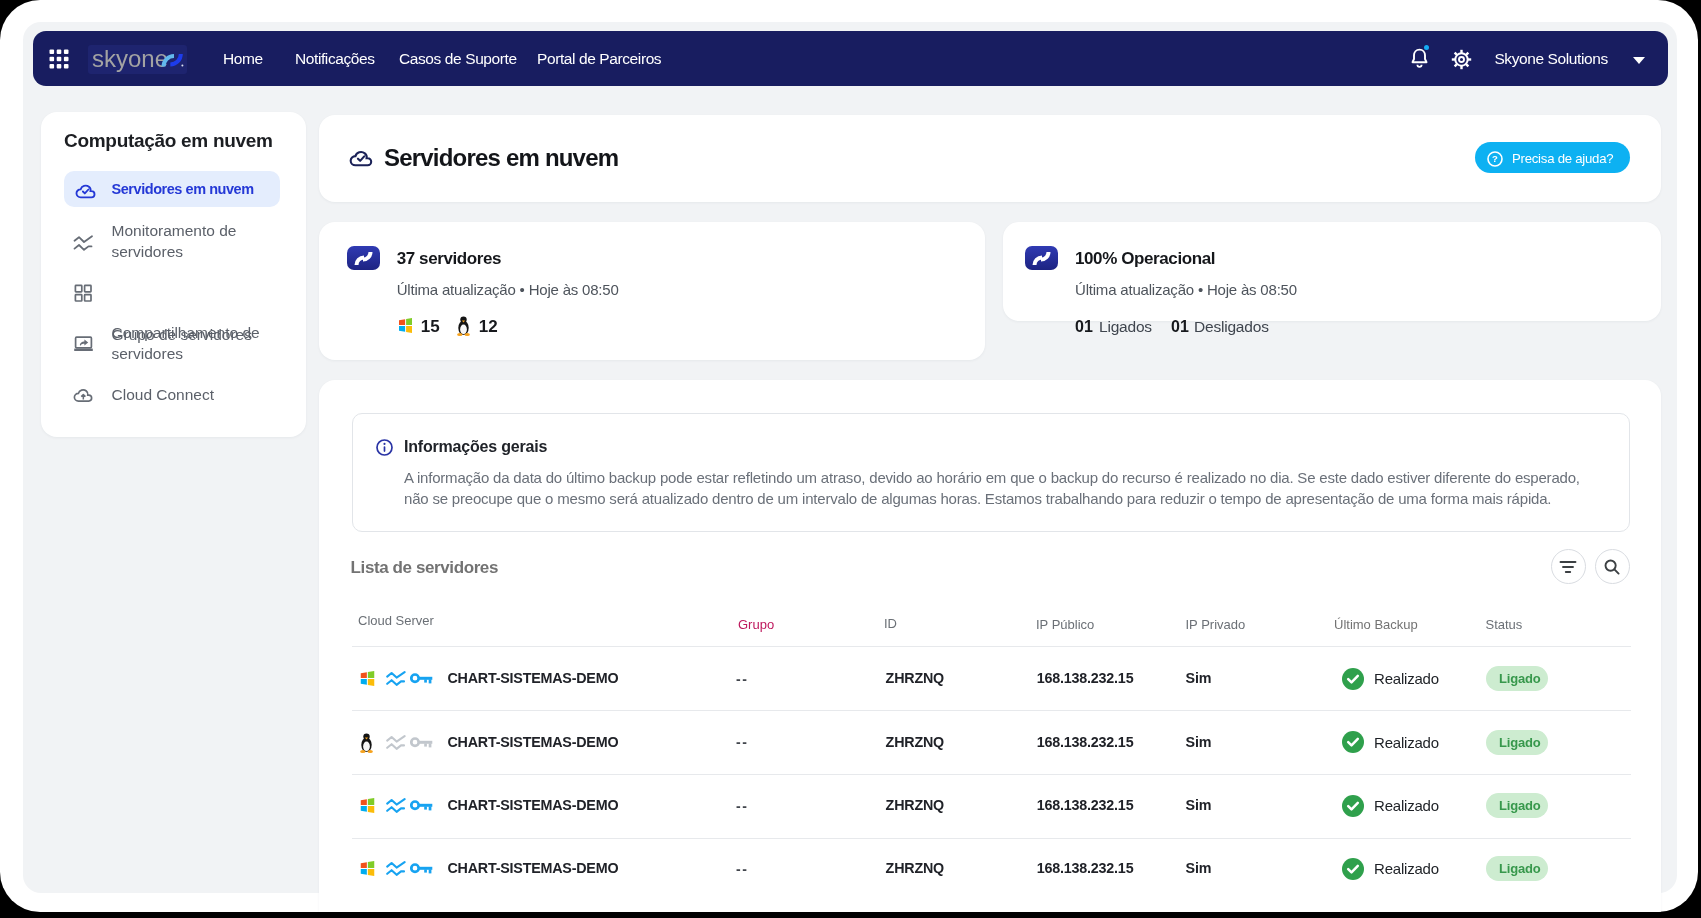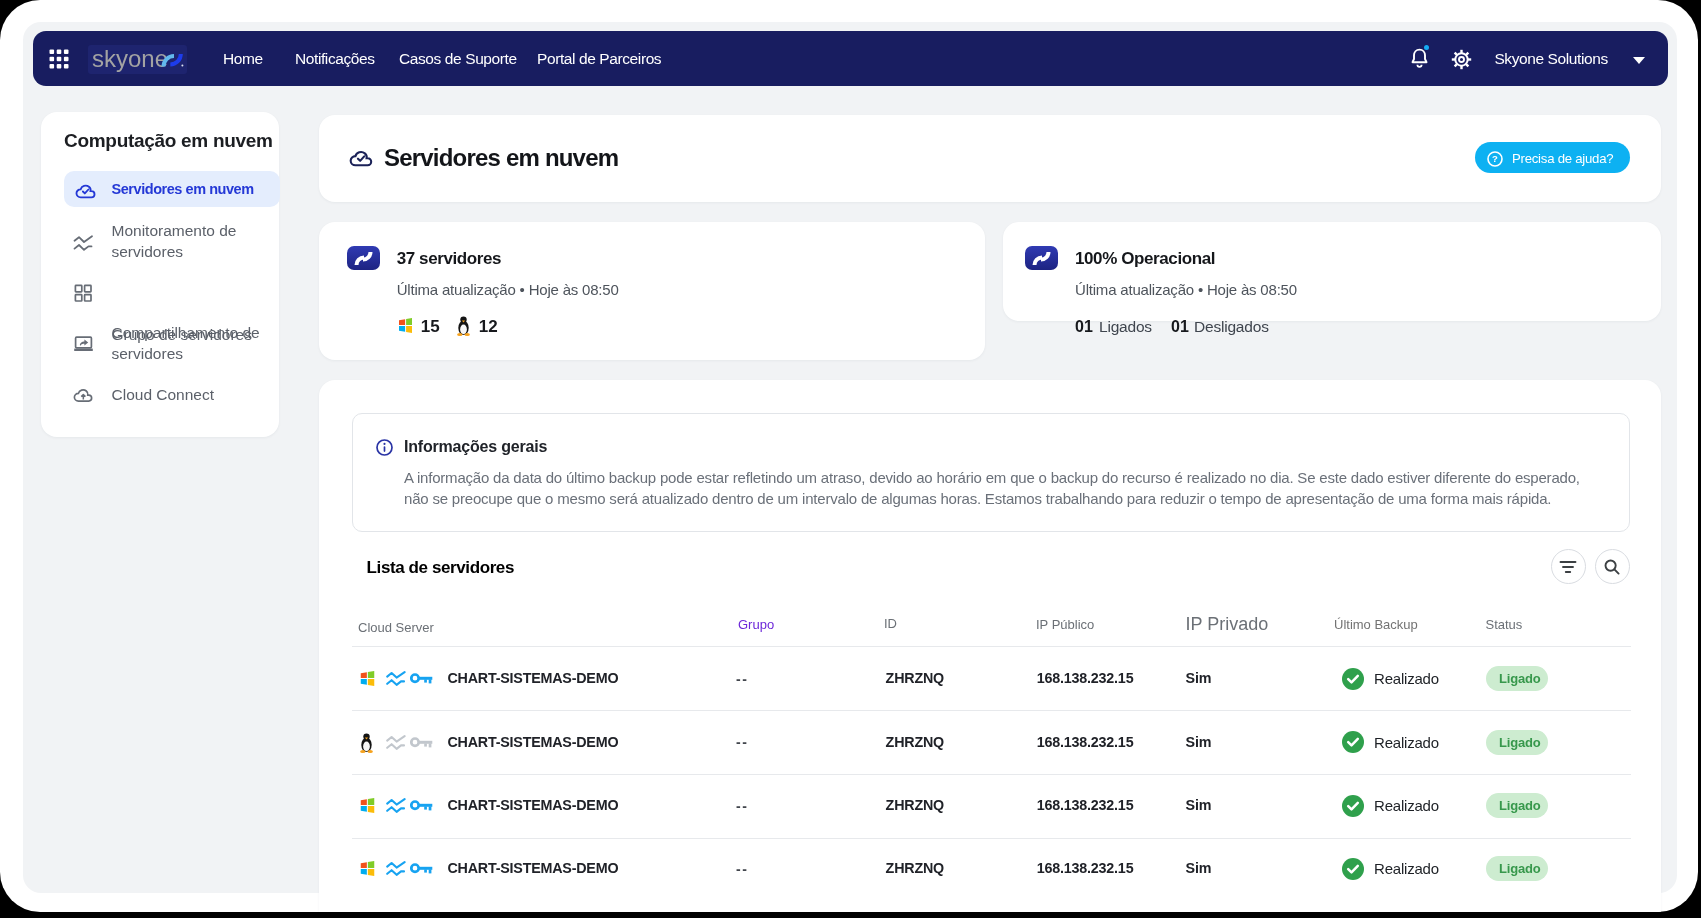--- a/index.html
+++ b/index.html
@@ -68,21 +68,21 @@
           <line x1="15.1" y1="15.1" x2="17.36" y2="17.36"></line>
           <line x1="3.64" y1="17.36" x2="5.9" y2="15.1"></line>
           <line x1="15.1" y1="5.9" x2="17.36" y2="3.64"></line>
         </g>
       </g>
     </svg>
     <div class="t" style="left:1461.4px;top:20.2px;font-size:15.5px;line-height:15.5px;color:#fff;letter-spacing:-0.4px;">Skyone Solutions</div>
     <div class="abs" style="left:1600px;top:25.5px;width:0;height:0;border-left:6.5px solid transparent;border-right:6.5px solid transparent;border-top:7px solid #fff;"></div>
   </div>
 
-  <div class="card" style="left:41px;top:112px;width:238px;height:325px;">
+  <div class="card" style="left:41px;top:112px;width:265px;height:325px;">
     <div class="t" style="left:23px;top:19px;font-size:19px;line-height:19px;font-weight:bold;color:#1c1e22;letter-spacing:-0.3px;">Computação em nuvem</div>
     <div class="abs" style="left:23px;top:59px;width:216px;height:36px;background:#e4edfd;border-radius:10px;"></div>
     <svg class="abs" style="left:34px;top:70px;" width="22" height="17" viewBox="0 0 24 18">
       <path d="M6.2 16.5 c-2.5 0-4.6-2-4.6-4.4 0-2.4 2-4.4 4.6-4.4 .4-1.7 1.8-3.1 3.6-3.7 1.9-.6 3.9-.2 5.4 1 1.5 1.2 2.1 3 1.7 4.7h1 c1.9 0 3.4 1.5 3.4 3.4 0 1.9-1.5 3.4-3.4 3.4z" fill="none" stroke="#2438d6" stroke-width="2"></path>
       <polyline points="8.6,10.1 10.7,12.2 14.6,7.9" fill="none" stroke="#2438d6" stroke-width="2" stroke-linecap="round" stroke-linejoin="round"></polyline>
     </svg>
     <div class="t" style="left:70.5px;top:69.7px;font-size:14.5px;line-height:14.5px;font-weight:bold;color:#2438d6;letter-spacing:-0.45px;">Servidores em nuvem</div>
 
     <svg class="abs" style="left:32px;top:122px;" width="21" height="19" viewBox="0 0 21 19">
       <polyline points="1.5,6.8 6,3.2 11,8 19,2.2" fill="none" stroke="#676d76" stroke-width="1.8" stroke-linecap="round" stroke-linejoin="round"></polyline>
@@ -172,41 +172,41 @@
 
     <div class="abs" style="left:32.5px;top:33px;width:1278.5px;height:118.5px;border:1px solid #e2e5e9;border-radius:10px;background:#fff;"></div>
     <svg class="abs" style="left:57px;top:59px;" width="17" height="17" viewBox="0 0 17 17">
       <circle cx="8.5" cy="8.5" r="7.5" fill="none" stroke="#2a34a5" stroke-width="1.7"></circle>
       <circle cx="8.5" cy="4.9" r="1.05" fill="#2a34a5"></circle>
       <rect x="7.65" y="7.3" width="1.7" height="5.6" rx="0.8" fill="#2a34a5"></rect>
     </svg>
     <div class="t" style="left:85px;top:59px;font-size:16px;line-height:16px;font-weight:bold;color:#202329;letter-spacing:-0.2px;text-align:center;">Informações gerais</div>
     <div class="t" style="left:85px;top:86.5px;font-size:15px;line-height:21.5px;color:#6a7079;letter-spacing:-0.2px;">A informação da data do último backup pode estar refletindo um atraso, devido ao horário em que o backup do recurso é realizado no dia. Se este dado estiver diferente do esperado,<br>não se preocupe que o mesmo será atualizado dentro de um intervalo de algumas horas. Estamos trabalhando para reduzir o tempo de apresentação de uma forma mais rápida.</div>
 
-    <div class="t" style="left:31.6px;top:178.5px;font-size:17px;line-height:17px;font-weight:bold;color:#000000;letter-spacing:-0.4px;margin-left:16px;">Lista de servidores</div>
+    <div class="t" style="left:31.6px;top:178.5px;font-size:17px;line-height:17px;font-weight:bold;color:#737373;letter-spacing:-0.4px;">Lista de servidores</div>
 
     <div class="abs" style="left:1231.5px;top:169px;width:35px;height:35px;border:1px solid #d9dce1;border-radius:50%;background:#fff;"></div>
     <svg class="abs" style="left:1240px;top:177.5px;" width="18" height="18" viewBox="0 0 18 18">
       <g stroke="#3c4043" stroke-width="1.9" stroke-linecap="round">
         <line x1="1.5" y1="4" x2="16.5" y2="4"></line>
         <line x1="4" y1="9" x2="14" y2="9"></line>
         <line x1="6.8" y1="14" x2="11.2" y2="14"></line>
       </g>
     </svg>
     <div class="abs" style="left:1275.5px;top:169px;width:35px;height:35px;border:1px solid #d9dce1;border-radius:50%;background:#fff;"></div>
     <svg class="abs" style="left:1284px;top:177.5px;" width="18" height="18" viewBox="0 0 18 18">
       <circle cx="7.6" cy="7.6" r="5.1" fill="none" stroke="#3c4043" stroke-width="1.9"></circle>
       <line x1="11.4" y1="11.4" x2="15.6" y2="15.6" stroke="#3c4043" stroke-width="1.9" stroke-linecap="round"></line>
     </svg>
 
-    <div class="t" style="left:39px;top:241px;font-size:13px;line-height:13px;color:#6b7076;">Cloud Server</div>
-    <div class="t" style="left:419px;top:237.5px;font-size:13px;line-height:13px;color:#6d28d9;text-align:right;">Grupo</div>
+    <div class="t" style="left:39px;top:234px;font-size:13px;line-height:13px;color:#6b7076;">Cloud Server</div>
+    <div class="t" style="left:419px;top:237.5px;font-size:13px;line-height:13px;color:#be185d;text-align:right;">Grupo</div>
     <div class="t" style="left:565px;top:237px;font-size:13px;line-height:13px;color:#6b7076;">ID</div>
     <div class="t" style="left:717px;top:237.5px;font-size:13px;line-height:13px;color:#6b7076;">IP Público</div>
-    <div class="t" style="left:866.5px;top:237.5px;font-size:18px;line-height:13px;color:#6b7076;">IP Privado</div>
+    <div class="t" style="left:866.5px;top:237.5px;font-size:13px;line-height:13px;color:#6b7076;">IP Privado</div>
     <div class="t" style="left:1015px;top:237.5px;font-size:13px;line-height:13px;color:#737373;">Último Backup</div>
     <div class="t" style="left:1166.5px;top:237.5px;font-size:13px;line-height:13px;color:#6b7076;">Status</div>
 
     <div class="hair" style="left:32.5px;top:265.5px;width:1279px;"></div>
     <div class="hair" style="left:32.5px;top:330px;width:1279px;"></div>
     <div class="hair" style="left:32.5px;top:393.5px;width:1279px;"></div>
     <div class="hair" style="left:32.5px;top:457.5px;width:1279px;"></div>
   </div>
 
   <div id="rows">

